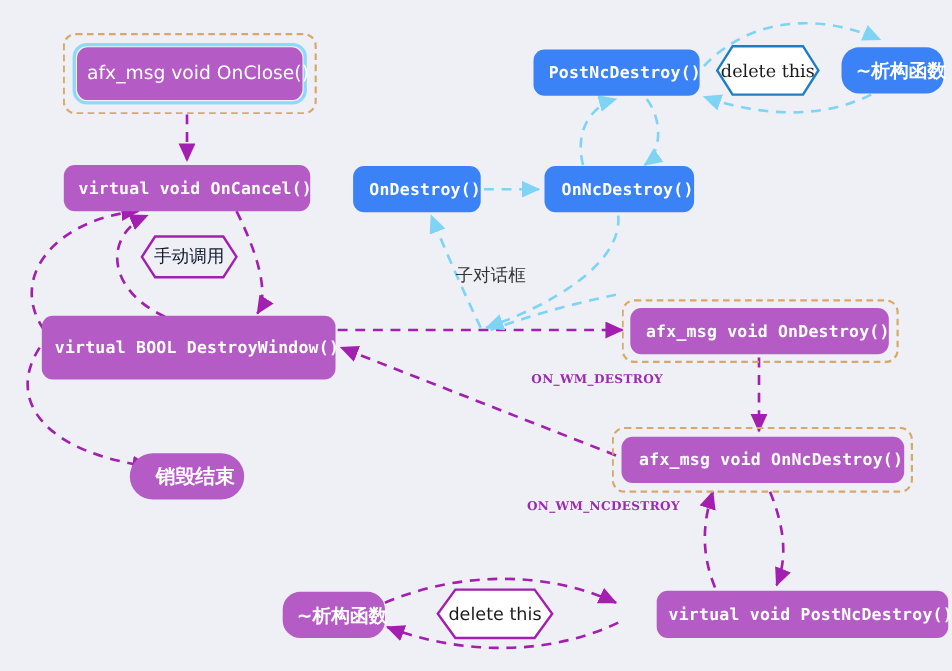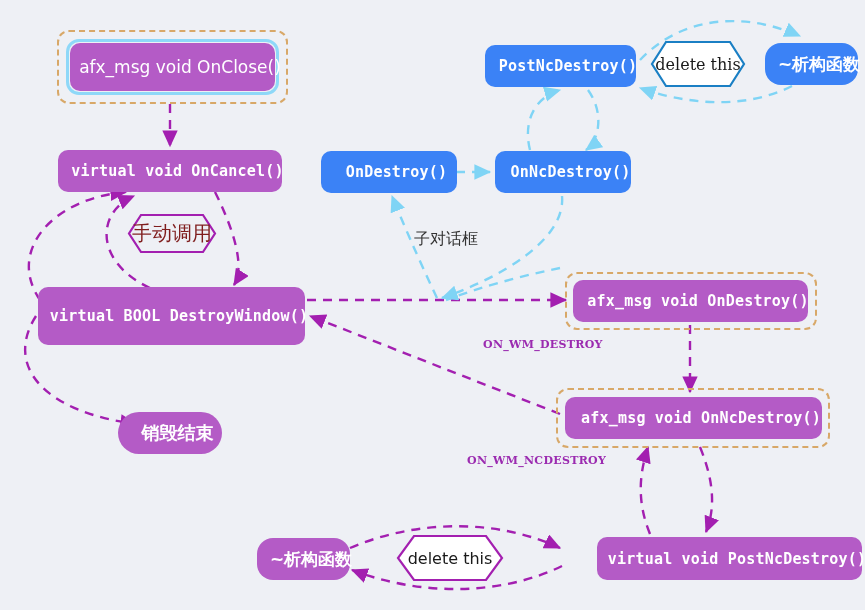--- a/index.html
+++ b/index.html
@@ -43,21 +43,21 @@
   }
   .hex{
     position:absolute;
     box-sizing:border-box;
     display:flex;align-items:center;justify-content:center;
     background:#ffffff;
     color:#222;
   }
   .hex svg{position:absolute;left:0;top:0;}
   .hex span{position:relative;z-index:2;}
-  .hex-purple-label{ font-family:"DejaVu Sans","Liberation Sans",sans-serif;font-size:20px;color:#7f1d1d;}
+  .hex-purple-label{ font-family:"DejaVu Sans","Liberation Sans",sans-serif;font-size:16px;color:#0f172a;}
   .hex-serif{ font-family:"DejaVu Serif","Liberation Serif",serif;font-size:16px;color:#1a1a1a;}
   .hex-sans{ font-family:"DejaVu Sans","Liberation Sans",sans-serif;font-size:16px;color:#1a1a1a;}
 
   .tag{
     position:absolute;
     font-family:"DejaVu Serif","Liberation Serif",serif;
     font-weight:700;font-size:11px;
     color:#9b2bb0;
     letter-spacing:.3px;
     white-space:nowrap;
@@ -137,21 +137,21 @@
   <div class="selbox" style="left:66px;top:39px;width:213px;height:56px;"></div>
 
   <div class="node purple sans" style="left:70px;top:43px;width:205px;height:48px;">afx_msg void OnClose()</div>
 
   <div class="node purple mono" style="left:58px;top:150px;width:224px;height:42px;">virtual void OnCancel()</div>
 
   <div class="node purple mono" style="left:38px;top:287px;width:267px;height:58px;">virtual BOOL DestroyWindow()</div>
 
   <div class="node purple pill cjk-lg" style="left:118px;top:412px;width:104px;height:42px;">销毁结束</div>
 
-  <div class="node blue mono" style="left:321px;top:151px;width:136px;height:42px;">OnDestroy()</div>
+  <div class="node blue mono" style="left:321px;top:151px;width:116px;height:42px;">OnDestroy()</div>
 
   <div class="node blue mono" style="left:495px;top:151px;width:136px;height:42px;">OnNcDestroy()</div>
 
   <div class="node blue mono" style="left:485px;top:45px;width:151px;height:42px;">PostNcDestroy()</div>
 
   <div class="node blue cjk" style="left:765px;top:43px;width:93px;height:42px;">~析构函数</div>
 
   <div class="node purple mono" style="left:573px;top:280px;width:235px;height:42px;">afx_msg void OnDestroy()</div>
 
   <div class="node purple mono" style="left:565px;top:397px;width:257px;height:42px;">afx_msg void OnNcDestroy()</div>
@@ -174,19 +174,19 @@
     <span class="hex-serif">delete this</span>
   </div>
 
   <div class="hex" style="left:396px;top:534px;width:108px;height:48px;background:transparent;">
     <svg width="108" height="48" viewBox="0 0 108 48">
       <polygon points="18,2 90,2 106,24 90,46 18,46 2,24" fill="#ffffff" stroke="#a31fb0" stroke-width="2.2"></polygon>
     </svg>
     <span class="hex-sans">delete this</span>
   </div>
 
-  <div class="plainlabel" style="left:414px;top:229px;">子对话框</div>
+  <div class="plainlabel" style="left:414px;top:240px;">子对话框</div>
 
   <div class="tag" style="left:483px;top:338px;">ON_WM_DESTROY</div>
 
-  <div class="tag" style="left:467px;top:454px;">ON_WM_NCDESTROY</div>
+  <div class="tag" style="left:479px;top:454px;">ON_WM_NCDESTROY</div>
 
 </div>
 
 </body></html>

